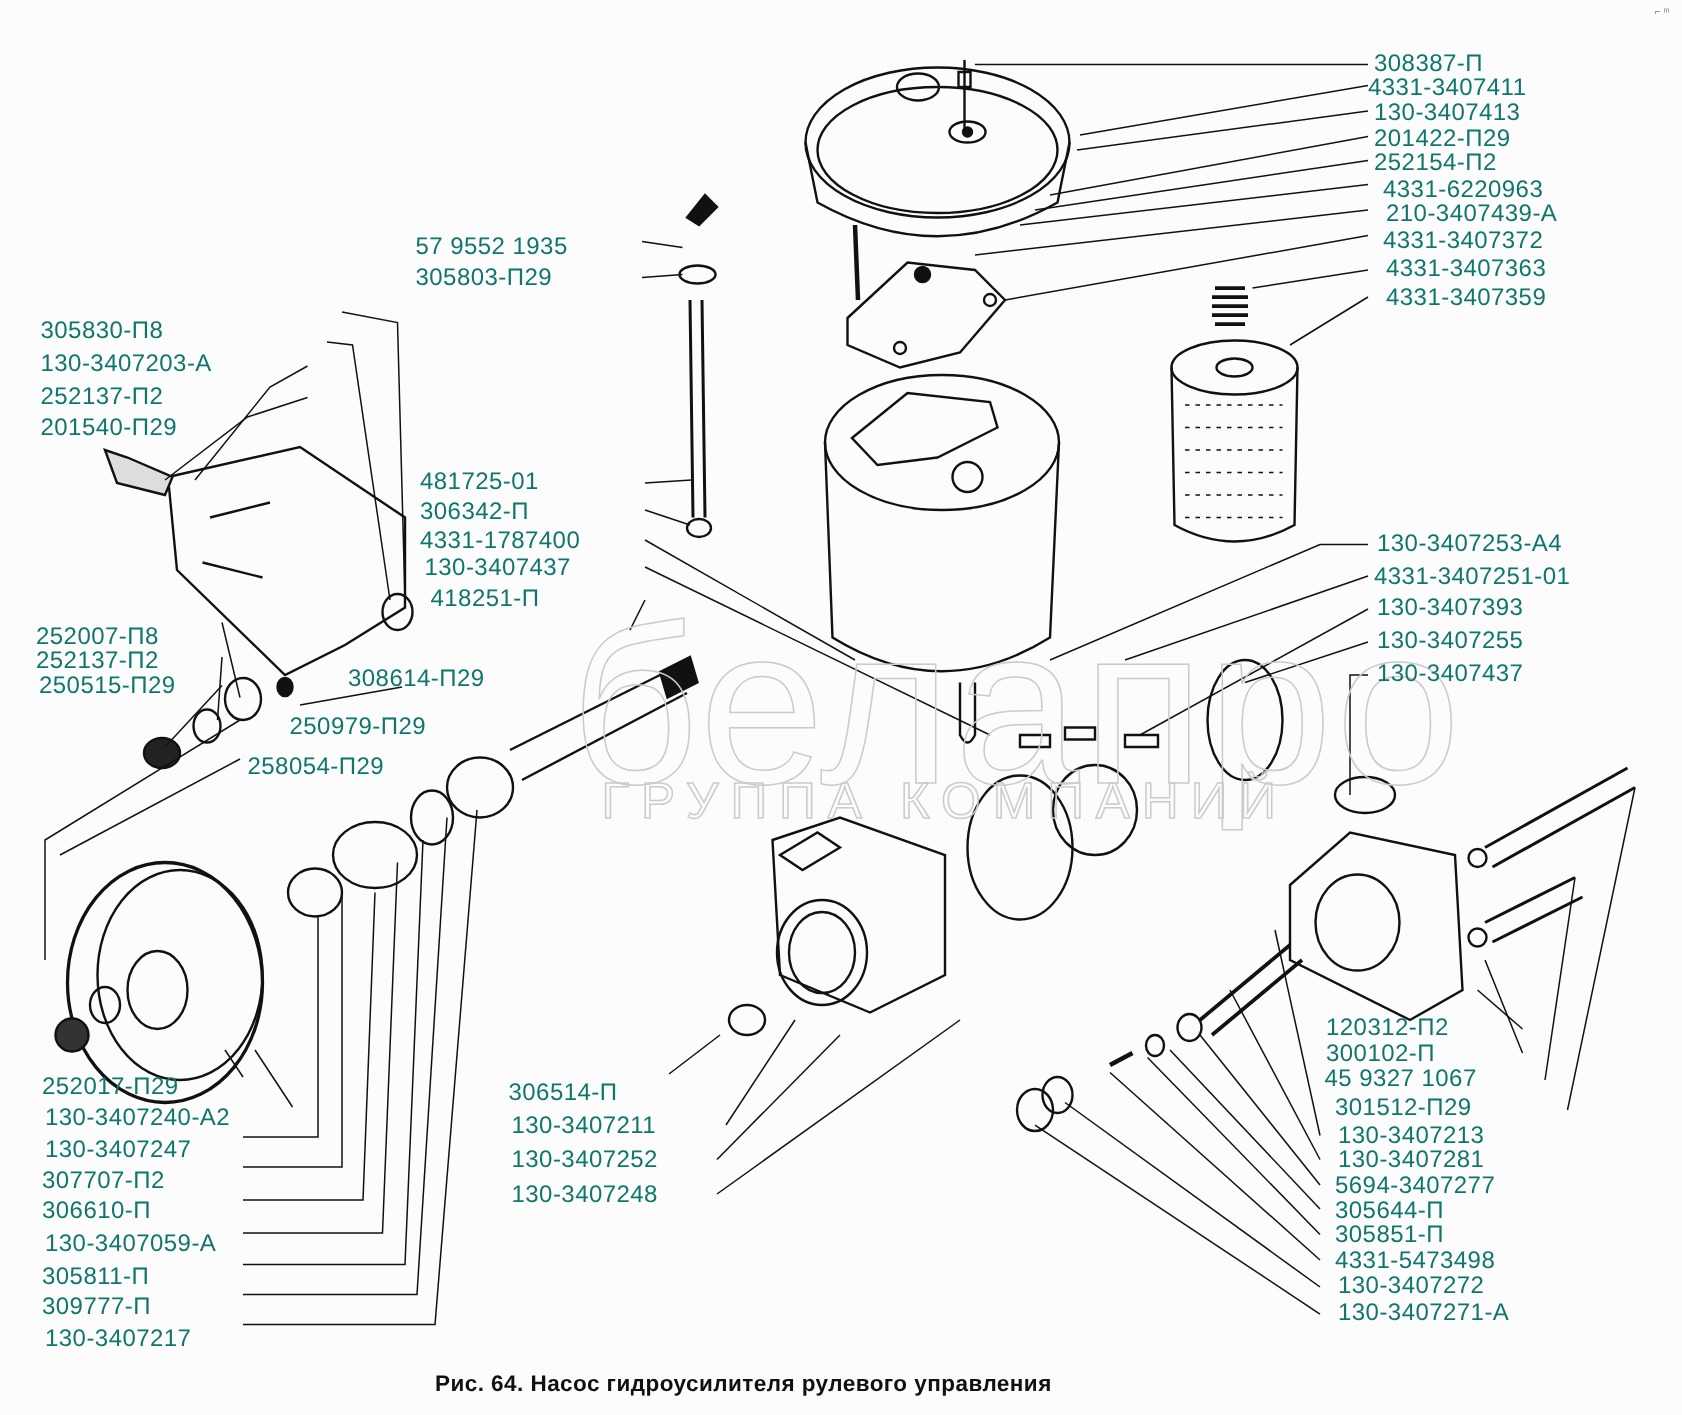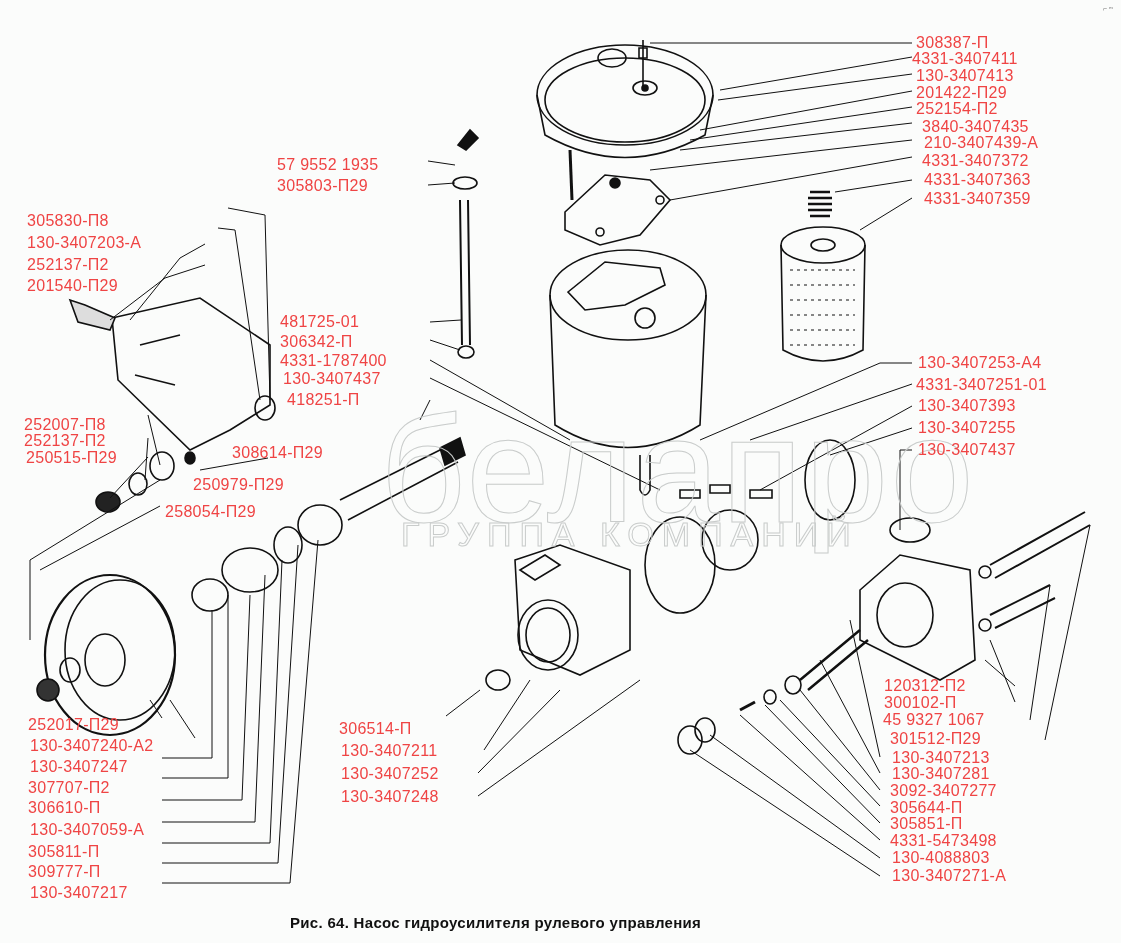--- a/index.html
+++ b/index.html
@@ -1,18 +1,18 @@
 <!DOCTYPE html>
 <html><head>
 <meta charset="utf-8">
 <style>
   html, body { margin: 0; padding: 0; background: #fbfcfb; }
   body { width: 1121px; height: 943px; position: relative; overflow: hidden; font-family: "Liberation Sans", sans-serif; color: #111; }
   #art { position: absolute; left: 0; top: 0; width: 1121px; height: 943px; }
-  .lbl { position: absolute; font-size: 16px; line-height: 18px; white-space: nowrap; color: #ef4444; letter-spacing: 0.3px; }
+  .lbl { position: absolute; font-size: 16px; line-height: 18px; white-space: nowrap; color: #0f766e; letter-spacing: 0.3px; }
   .caption { position: absolute; left: 290px; top: 914px; font-size: 15px; font-weight: bold; color: #111; white-space: nowrap; letter-spacing: 0.3px; }
   .wm { position: absolute; color: transparent; -webkit-text-stroke: 1px #c9cccb; white-space: nowrap; }
   .wm-main { left: 380px; top: 395px; font-size: 150px; line-height: 150px; letter-spacing: 2px; }
   .wm-sub { left: 401px; top: 515px; font-size: 34px; letter-spacing: 8px; }
   .corner-mark { position: absolute; right: 8px; top: 5px; font-size: 7px; color: #777; }
 </style>
 </head>
 <body>
 
 <svg id="art" viewBox="0 0 1121 943" xmlns="http://www.w3.org/2000/svg" fill="none" stroke="#111" stroke-width="1.6">
@@ -188,43 +188,43 @@
 
 <div class="wm wm-main">белапро</div>
 <div class="wm wm-sub">ГРУППА КОМПАНИЙ</div>
 <div class="corner-mark">⌐ ᵐ</div>
 
 <div class="lbl" style="left:916px;top:34px">308387-П</div>
 <div class="lbl" style="left:912px;top:50px">4331-3407411</div>
 <div class="lbl" style="left:916px;top:67px">130-3407413</div>
 <div class="lbl" style="left:916px;top:84px">201422-П29</div>
 <div class="lbl" style="left:916px;top:100px">252154-П2</div>
-<div class="lbl" style="left:922px;top:118px">3840-3407435</div>
+<div class="lbl" style="left:922px;top:118px">4331-6220963</div>
 <div class="lbl" style="left:924px;top:134px">210-3407439-А</div>
 <div class="lbl" style="left:922px;top:152px">4331-3407372</div>
 <div class="lbl" style="left:924px;top:171px">4331-3407363</div>
 <div class="lbl" style="left:924px;top:190px">4331-3407359</div>
 
 <div class="lbl" style="left:918px;top:354px">130-3407253-А4</div>
 <div class="lbl" style="left:916px;top:376px">4331-3407251-01</div>
 <div class="lbl" style="left:918px;top:397px">130-3407393</div>
 <div class="lbl" style="left:918px;top:419px">130-3407255</div>
 <div class="lbl" style="left:918px;top:441px">130-3407437</div>
 
 <div class="lbl" style="left:884px;top:677px">120312-П2</div>
 <div class="lbl" style="left:884px;top:694px">300102-П</div>
 <div class="lbl" style="left:883px;top:711px">45 9327 1067</div>
 <div class="lbl" style="left:890px;top:730px">301512-П29</div>
 <div class="lbl" style="left:892px;top:749px">130-3407213</div>
 <div class="lbl" style="left:892px;top:765px">130-3407281</div>
-<div class="lbl" style="left:890px;top:782px">3092-3407277</div>
+<div class="lbl" style="left:890px;top:782px">5694-3407277</div>
 <div class="lbl" style="left:890px;top:799px">305644-П</div>
 <div class="lbl" style="left:890px;top:815px">305851-П</div>
 <div class="lbl" style="left:890px;top:832px">4331-5473498</div>
-<div class="lbl" style="left:892px;top:849px">130-4088803</div>
+<div class="lbl" style="left:892px;top:849px">130-3407272</div>
 <div class="lbl" style="left:892px;top:867px">130-3407271-А</div>
 
 <div class="lbl" style="left:277px;top:156px">57 9552 1935</div>
 <div class="lbl" style="left:277px;top:177px">305803-П29</div>
 
 <div class="lbl" style="left:280px;top:313px">481725-01</div>
 <div class="lbl" style="left:280px;top:333px">306342-П</div>
 <div class="lbl" style="left:280px;top:352px">4331-1787400</div>
 <div class="lbl" style="left:283px;top:370px">130-3407437</div>
 <div class="lbl" style="left:287px;top:391px">418251-П</div>

